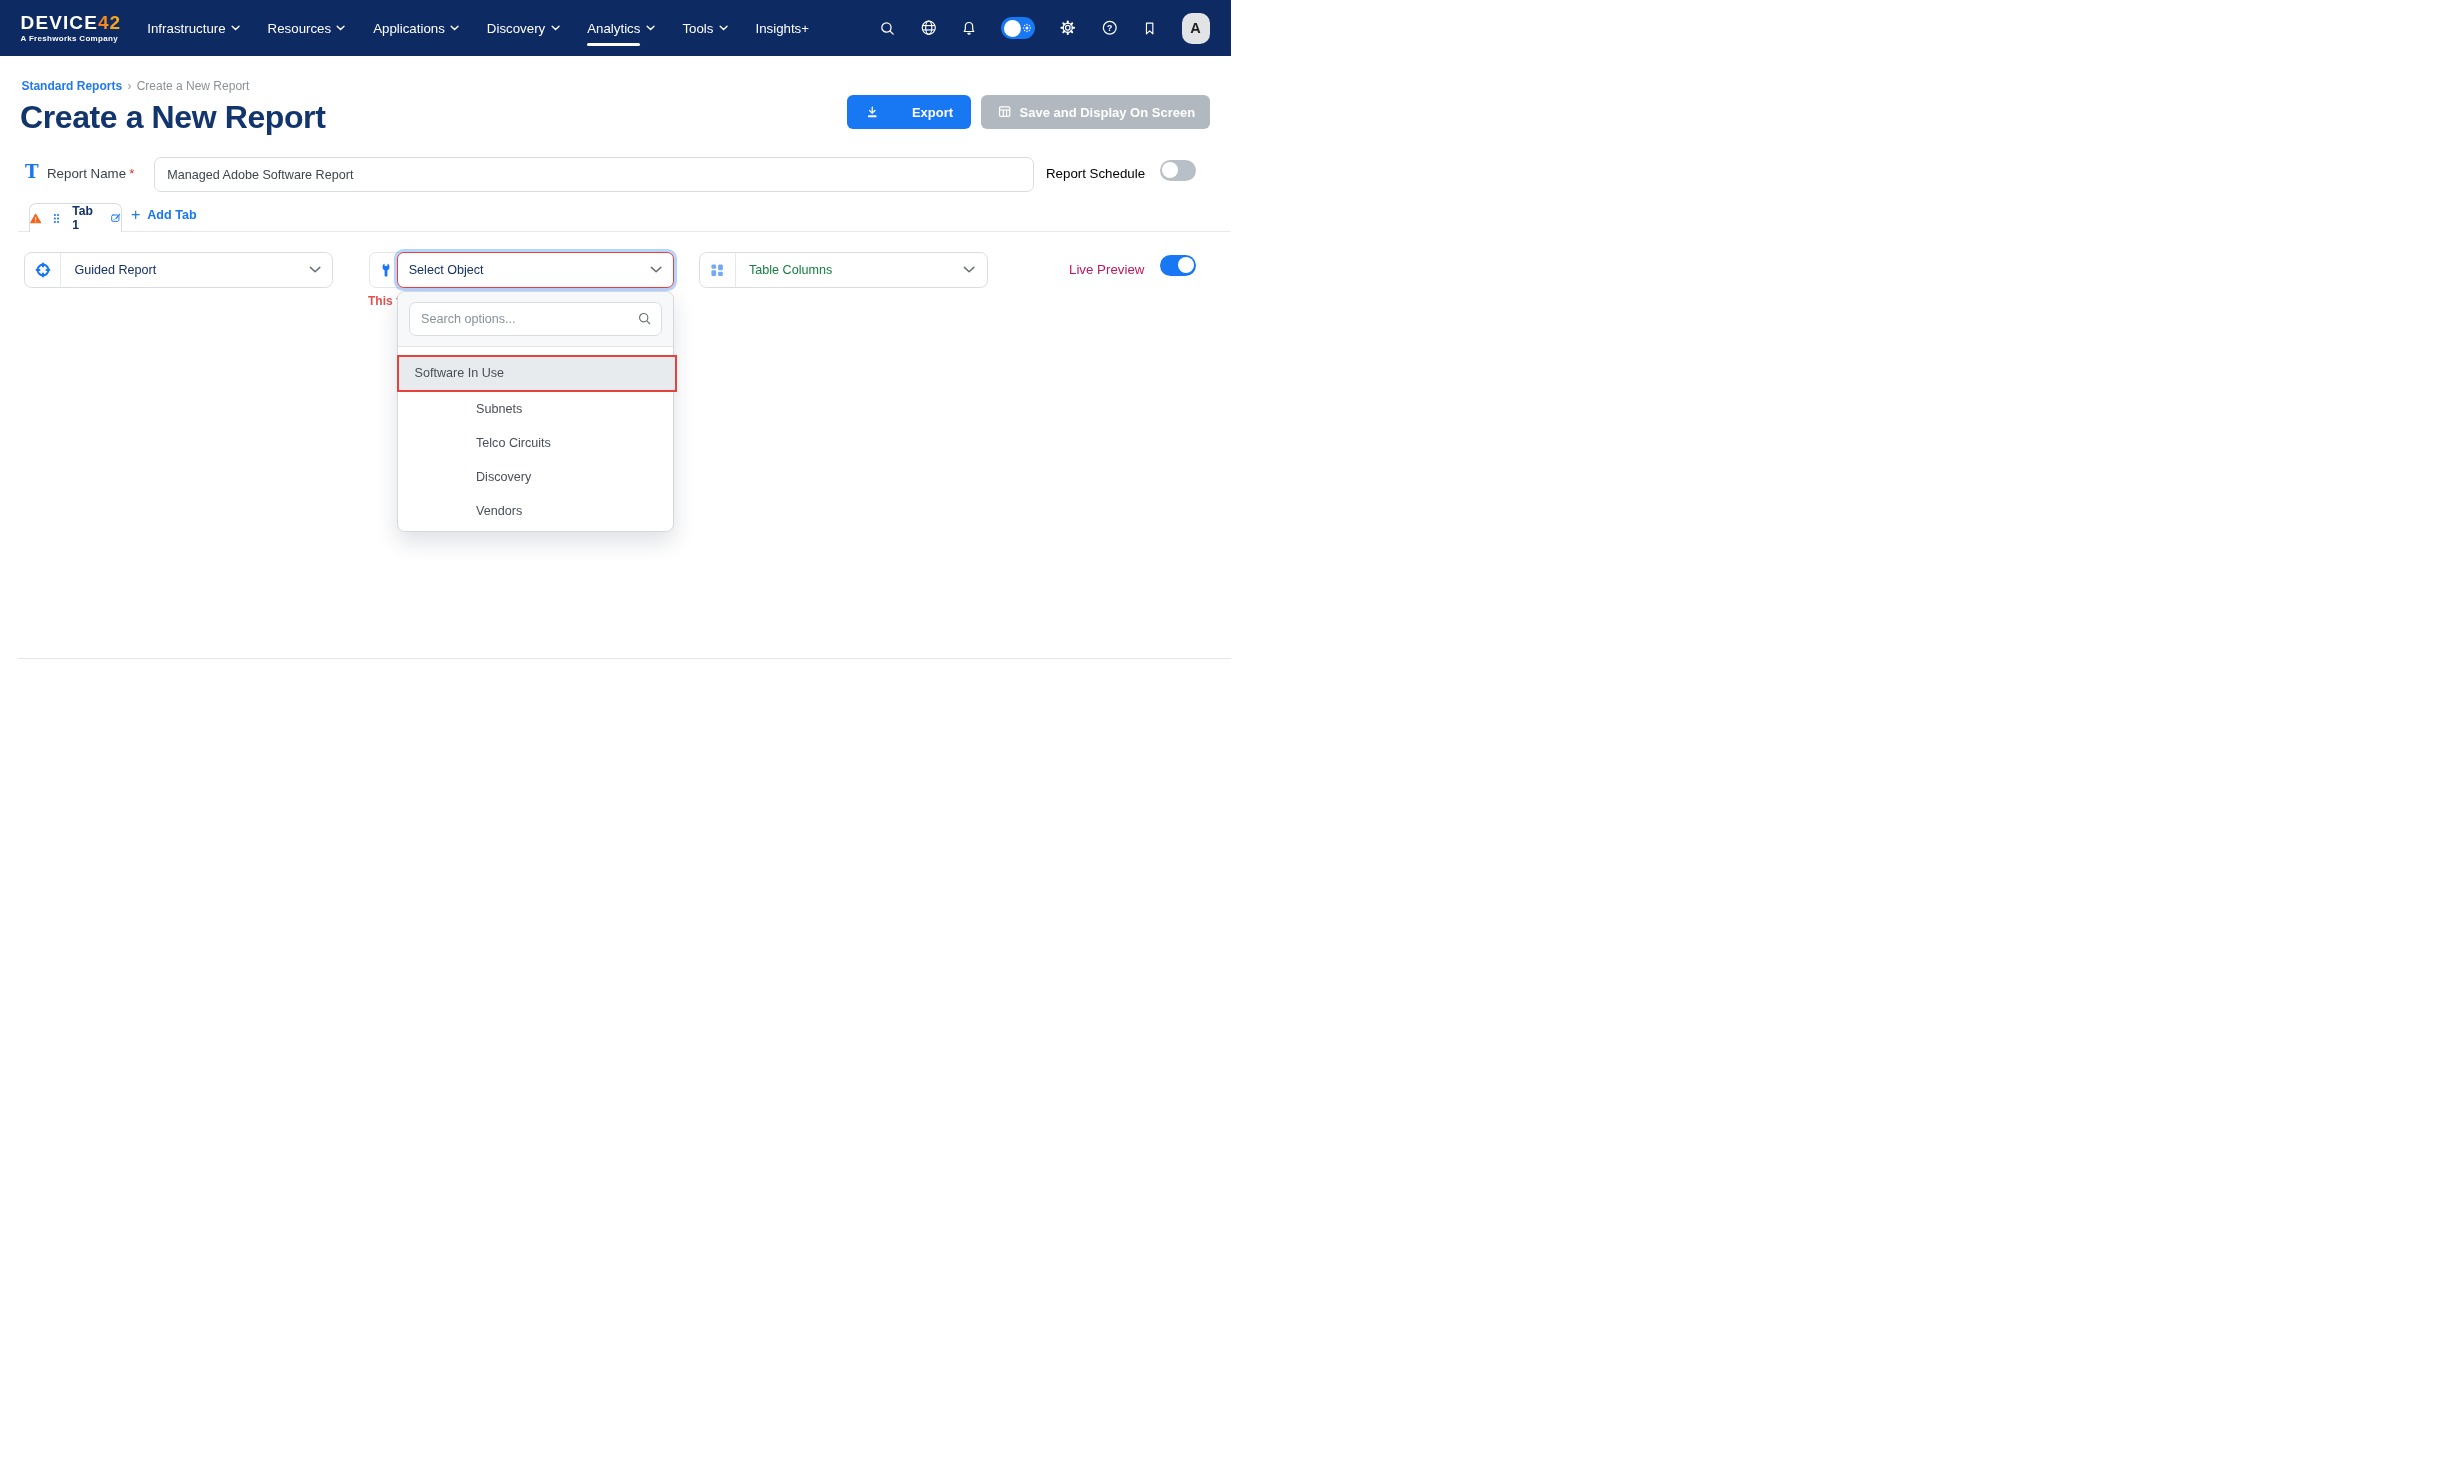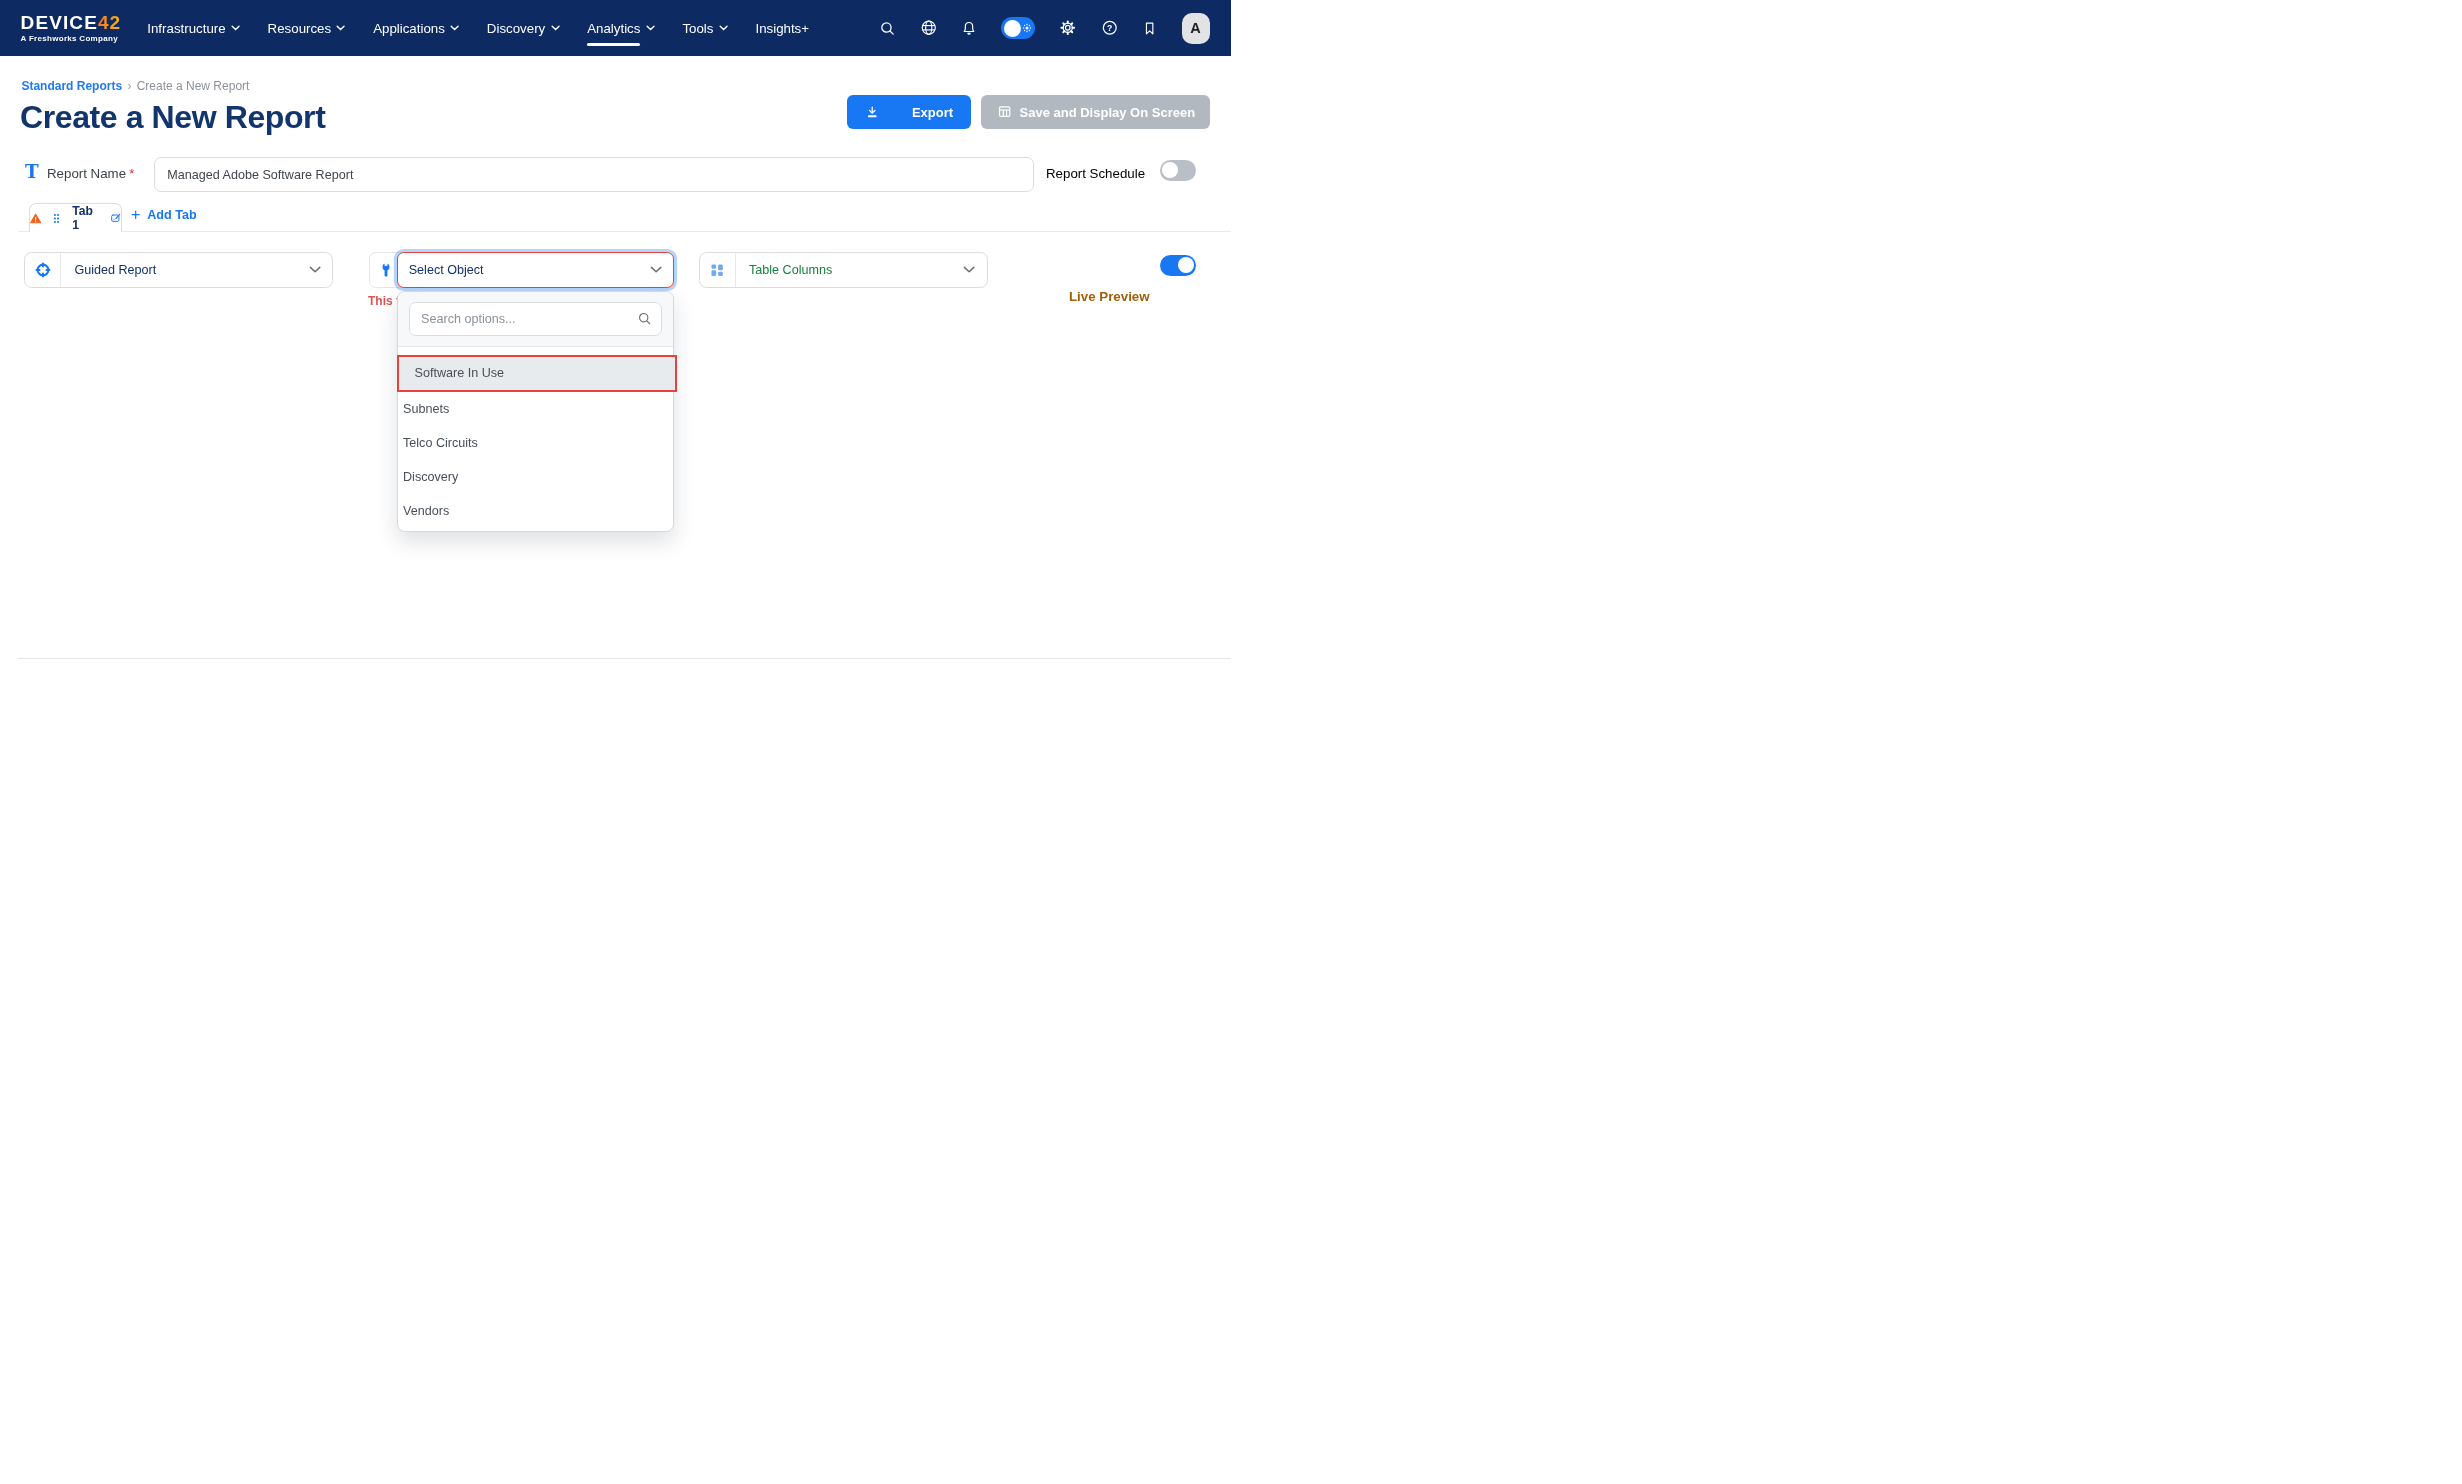--- a/index.html
+++ b/index.html
@@ -64,32 +64,32 @@
   .select .chev{margin-left:auto;margin-right:11.4px;display:flex;}
   .sel-guided{left:24.4px;width:309px;}
   .sel-guided .select-label{color:#13316b;}
   .wrench-box{position:absolute;left:369px;top:252px;width:38px;height:36px;background:#fff;border:1.1px solid #e3e6ea;border-radius:6.9px;box-sizing:border-box;display:flex;align-items:center;padding-left:7.6px;z-index:1;}
   .sel-object{position:absolute;left:397px;top:252px;width:277px;height:36px;background:#fff;border:1.5px solid #e8413c;border-radius:6.9px;box-sizing:border-box;display:flex;align-items:center;z-index:4;box-shadow:0 0 0 3.1px rgba(110,168,250,.5);cursor:pointer;}
   .sel-object .select-label{margin-left:10.7px;color:#13316b;}
   .sel-object .chev{margin-left:auto;margin-right:10.7px;display:flex;}
   .error-text{position:absolute;left:368px;top:294px;font-size:12px;font-weight:600;color:#e05252;z-index:2;white-space:nowrap;}
   .sel-columns{left:699px;width:289px;}
   .sel-columns .select-label{color:#15803d;}
-  .lp-label{position:absolute;left:1069px;top:262px;font-size:13.3px;color:#a16207;font-weight:700;margin-top:27px;}
+  .lp-label{position:absolute;left:1069px;top:262px;font-size:13.3px;color:#be185d;font-weight:400;}
   .lp-toggle{position:absolute;left:1160px;top:255px;}
 
   
   .dd-panel{position:absolute;left:397px;top:291px;width:277px;background:#fff;border:1.1px solid #d3d8de;border-radius:7.6px;z-index:5;box-shadow:0 9.2px 21.4px rgba(30,40,70,.14);box-sizing:border-box;}
   .dd-search-wrap{background:#f7f8fa;border-radius:6.9px 6.9px 0 0;border-bottom:1.1px solid #e3e6ea;padding:10px 10.7px;}
   .dd-search{position:relative;}
   .dd-search input{width:100%;height:34px;box-sizing:border-box;border:1.1px solid #d9dde2;border-radius:6.9px;padding:0 30.5px 0 11.4px;font-size:12.6px;color:#3f454b;font-family:"Liberation Sans",sans-serif;outline:none;background:#fff;}
   .dd-search input::placeholder{color:#8a9199;}
   .dd-search .mag{position:absolute;right:10px;top:9.2px;}
   .dd-options{padding:7.6px 0 3.1px 0;}
-  .dd-option{height:34px;display:flex;align-items:center;padding-left:5px;font-size:12.6px;color:#484f57;cursor:pointer;box-sizing:border-box;}
+  .dd-option{height:34px;display:flex;align-items:center;padding-left:31px;font-size:12.6px;color:#484f57;cursor:pointer;box-sizing:border-box;margin-left:47px;}
   .dd-option.highlight{background:#e8ebee;border:2.3px solid #e8413c;margin:0 -3.8px 0 -1.5px;height:37px;padding-left:16px;}
 
   
   .footer-line{position:absolute;left:18.3px;right:0;top:658px;height:1.1px;background:#e2e5ea;}
   .footer-bar{position:absolute;left:0;right:0;top:687px;height:55px;background:#fff;box-shadow:0 -7.6px 12.2px -4.6px rgba(182,190,210,.45);display:flex;align-items:center;justify-content:flex-end;gap:14.5px;padding-right:20px;box-sizing:border-box;}
   .fbtn{height:32px;border-radius:6.9px;font-size:12.6px;font-weight:700;display:flex;align-items:center;justify-content:center;cursor:pointer;box-sizing:border-box;font-family:"Liberation Sans",sans-serif;}
   .fbtn-cancel{width:76px;background:#fff;border:1.5px solid #14366e;color:#14366e;}
   .fbtn-saveadd{width:158px;background:#e7edf9;border:none;color:#7d8fb5;}
   .fbtn-save{width:60px;background:#b0b7bd;border:none;color:#fff;}
 </style>

